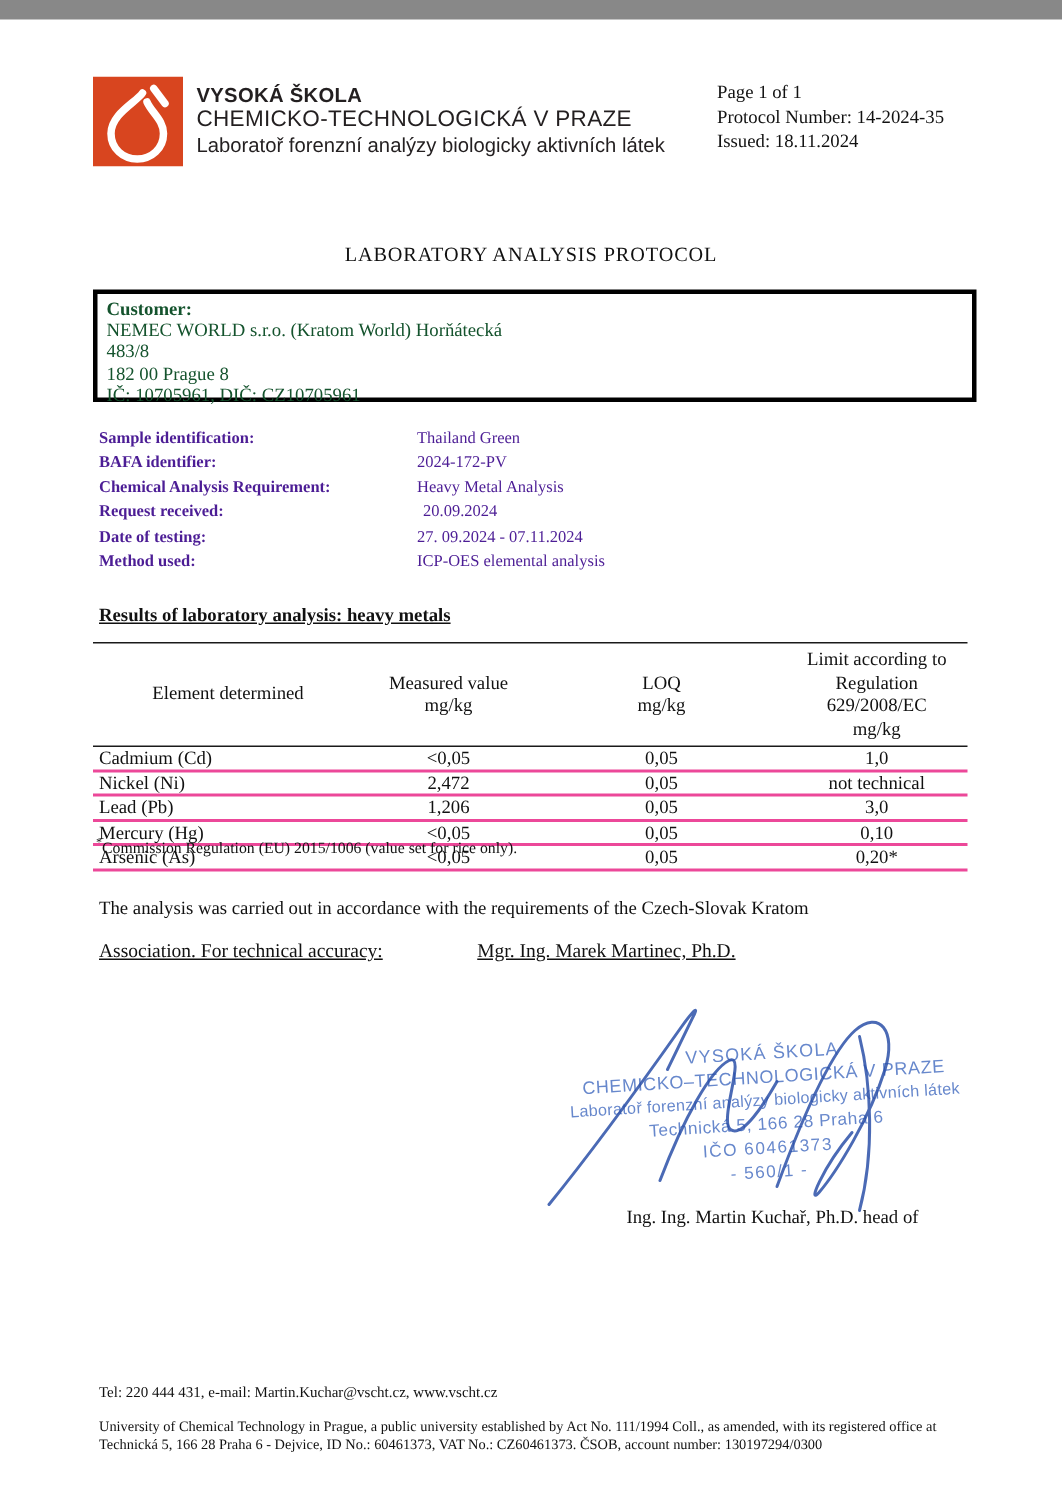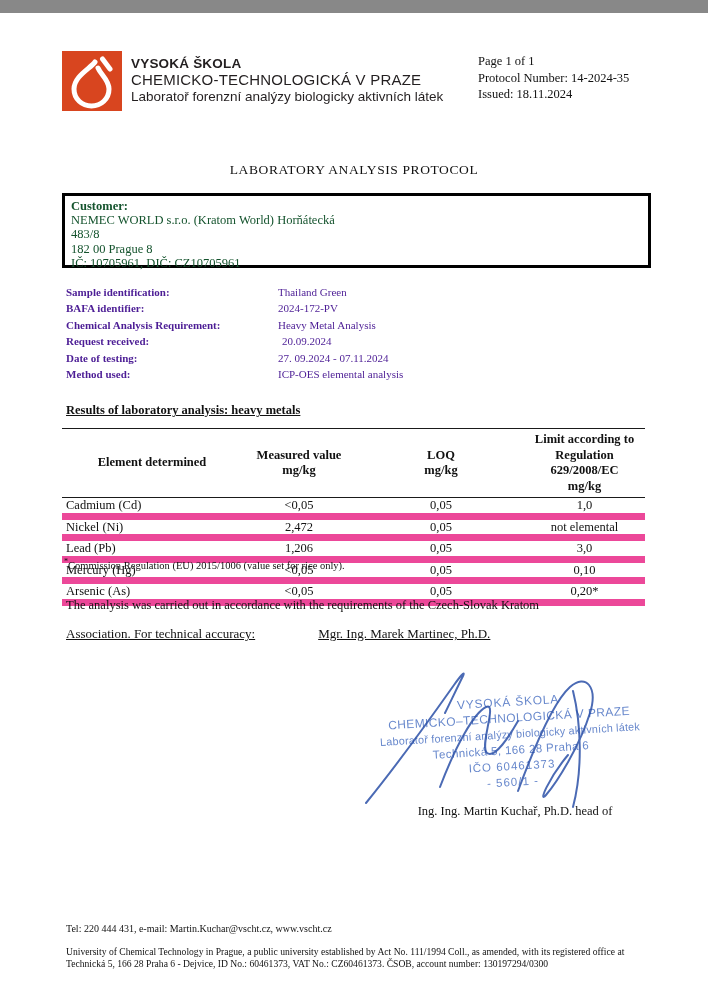--- a/index.html
+++ b/index.html
@@ -63,28 +63,28 @@
     border-collapse:collapse;table-layout:fixed;
     font-size:12.5px;color:#111;
     border-top:1.4px solid #1a1a1a;
     border-bottom:1.4px solid #1a1a1a;
   }
   table.results-table col.c1{width:178px;}
   table.results-table col.c2{width:118px;}
   table.results-table col.c3{width:166px;}
   table.results-table col.c4{width:121px;}
   table.results-table th{
-    font-weight:bold;vertical-align:middle;
+    font-weight:normal;vertical-align:middle;
     border-bottom:1.2px solid #1a1a1a;
     padding:3px 2px;height:42px;line-height:15.5px;
   }
   table.results-table th.left{text-align:center;padding-left:4px;}
   table.results-table th{text-align:center;}
   table.results-table td{
-    border-bottom:7px solid #ec4899;
+    border-bottom:2px solid #ec4899;
     padding:0 2px;height:14.5px;line-height:14.5px;
     text-align:center;
   }
   table.results-table td.left{text-align:left;padding-left:4px;}
   .hl{display:block;}
 
   .footnote{
     left:64px;top:544px;font-size:10.5px;color:#111;
   }
   .footnote sup{font-size:8px;}
@@ -216,21 +216,21 @@
       <tr>
         <td class="left">Cadmium (Cd)</td>
         <td>&lt;0,05</td>
         <td>0,05</td>
         <td>1,0</td>
       </tr>
       <tr>
         <td class="left">Nickel (Ni)</td>
         <td>2,472</td>
         <td>0,05</td>
-        <td>not elemental</td>
+        <td>not technical</td>
       </tr>
       <tr>
         <td class="left">Lead (Pb)</td>
         <td>1,206</td>
         <td>0,05</td>
         <td>3,0</td>
       </tr>
       <tr>
         <td class="left">Mercury (Hg)</td>
         <td>&lt;0,05</td>

